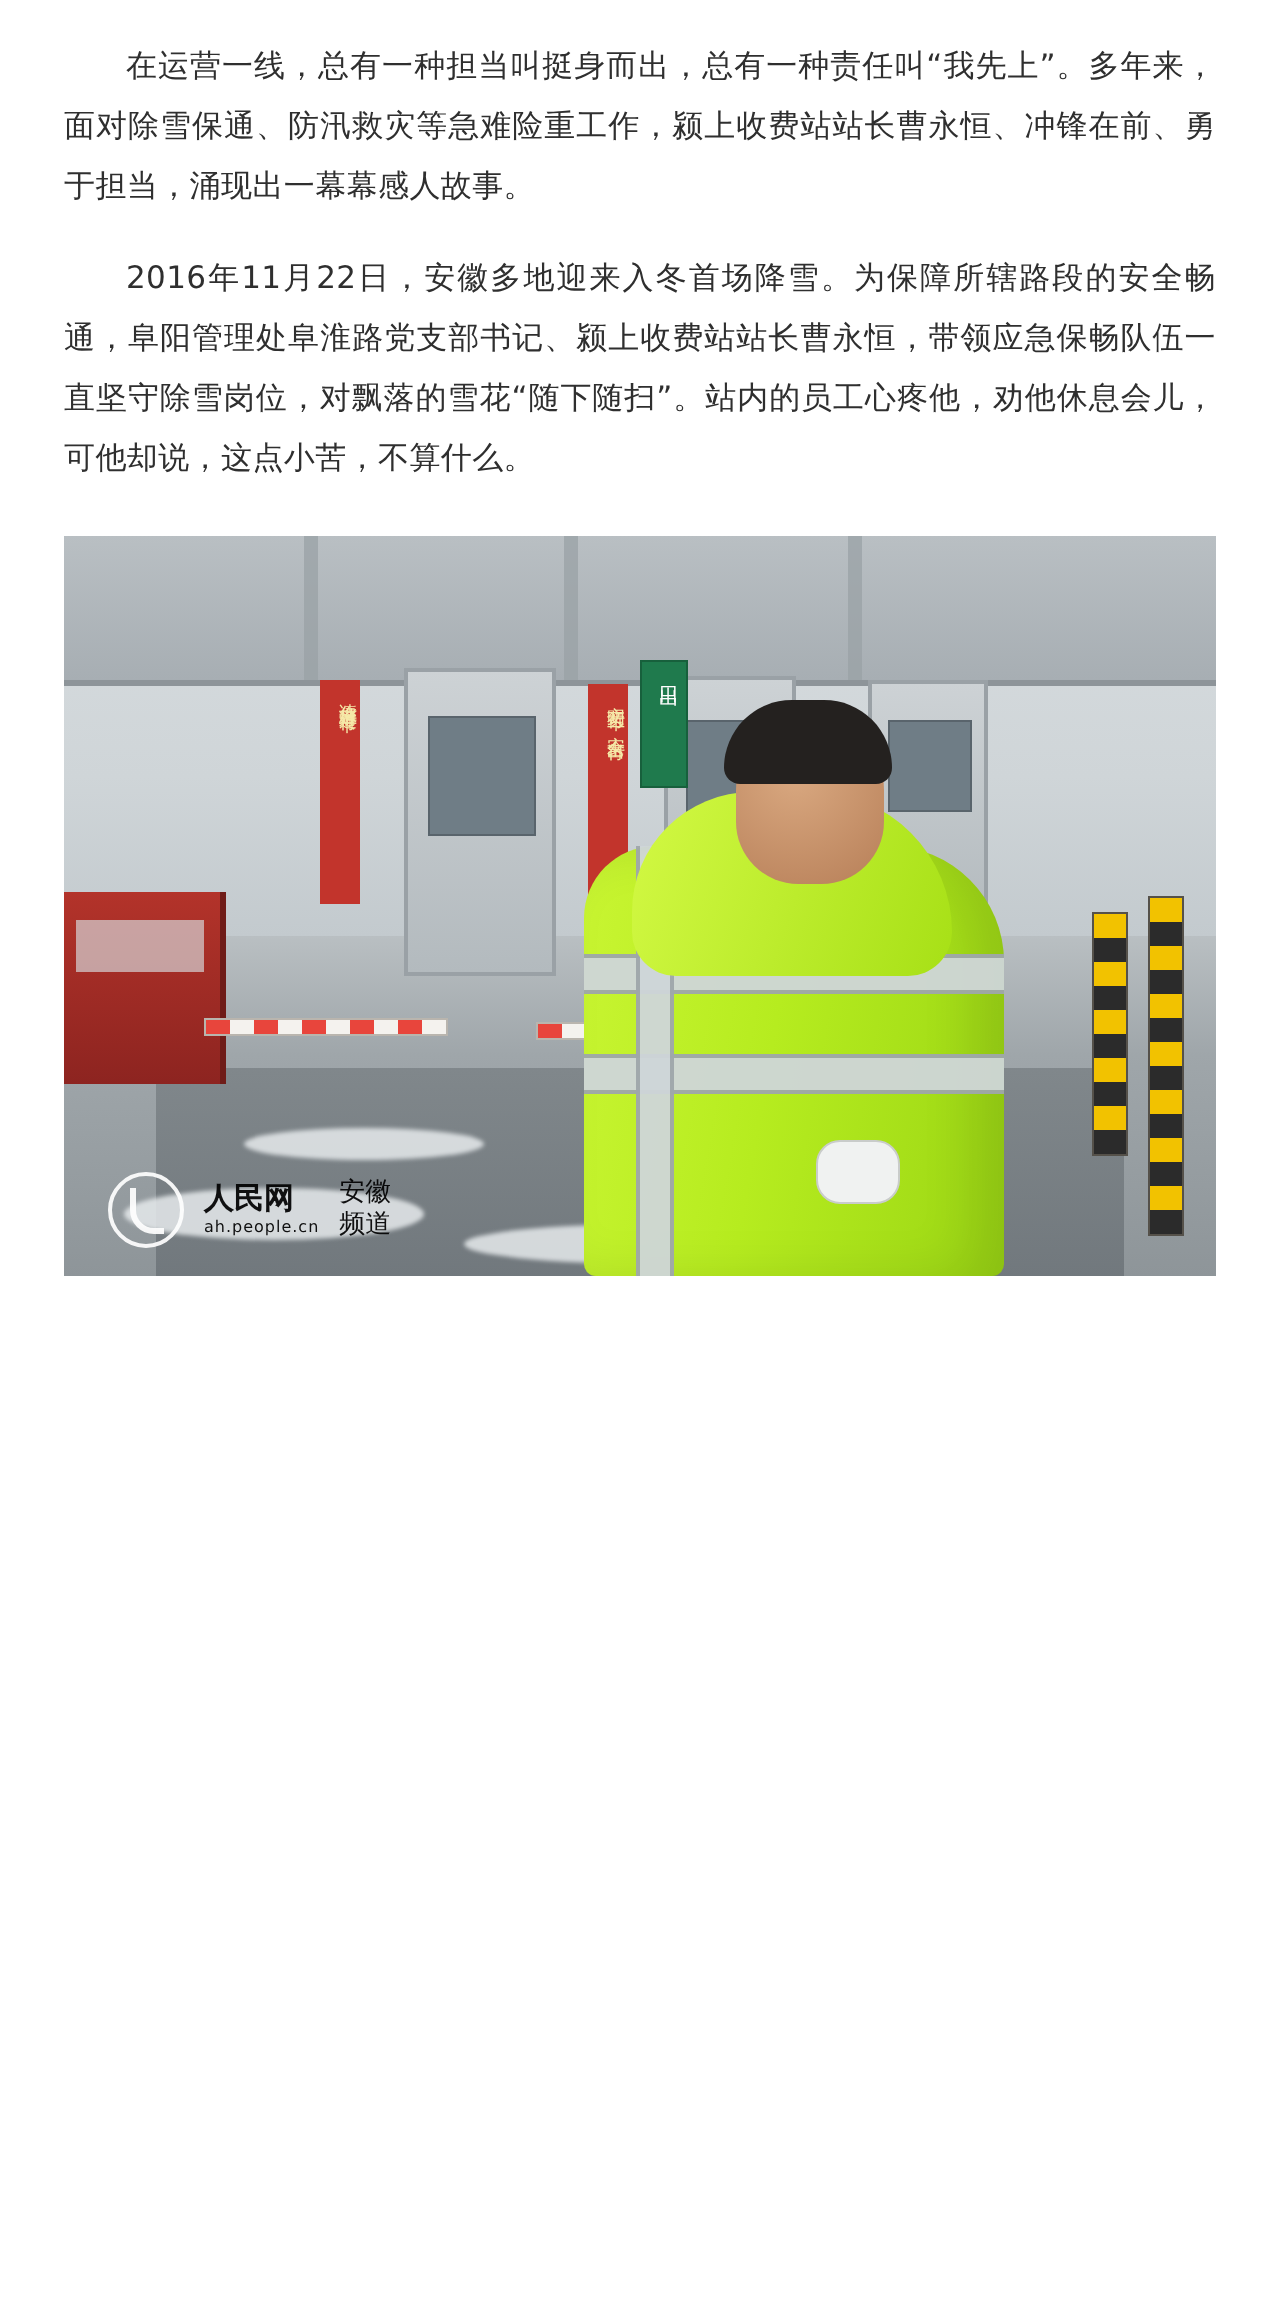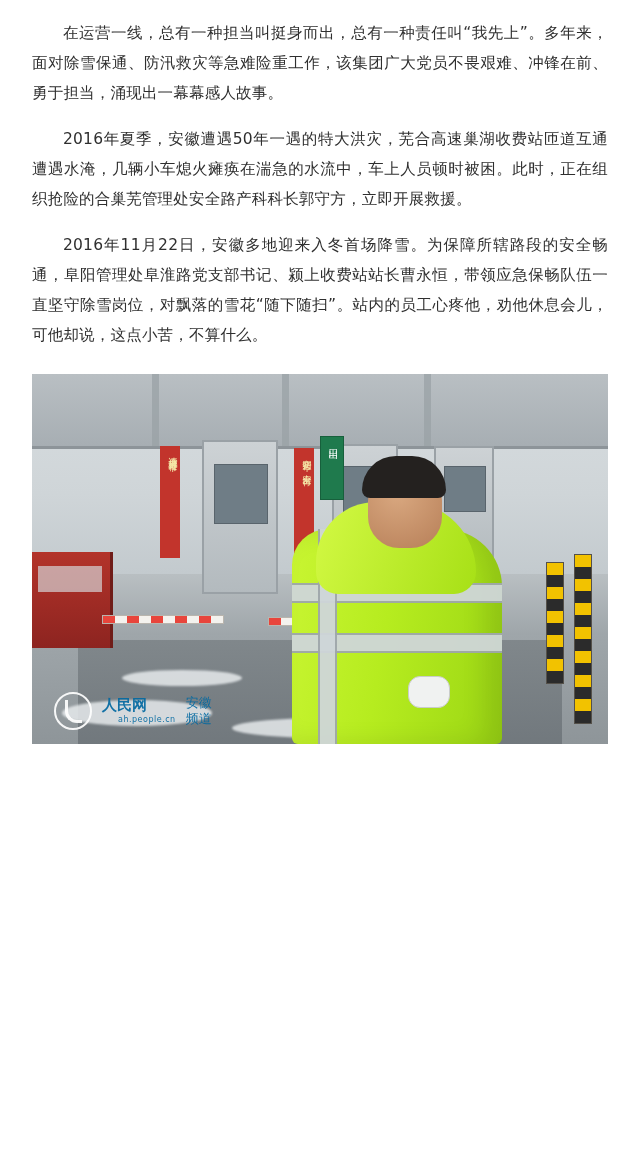--- a/index.html
+++ b/index.html
@@ -190,54 +190,53 @@
     transform-origin: bottom center;
     border-radius: 3px;
   }
   .watermark {
     position: absolute;
     left: 22px;
     bottom: 14px;
     display: flex;
     align-items: center;
     gap: 10px;
-    color: #0369a1;
+    color: #000000;
     opacity: .92;
   }
   .wm-circle {
     width: 34px; height: 34px;
     border-radius: 50%;
     border: 2px solid #ffffff;
     position: relative;
   }
   .wm-circle:after {
     content: "";
     position: absolute;
     left: 9px; top: 6px;
     width: 14px; height: 20px;
     border-left: 3px solid #ffffff;
     border-bottom: 3px solid #ffffff;
     border-radius: 0 0 0 12px;
   }
   .wm-text-main { font-size: 15px; font-weight: bold; line-height: 17px; }
-  .wm-text-sub { font-size: 8px; line-height: 11px; letter-spacing: .5px; margin-left: 16px; }
+  .wm-text-sub { font-size: 8px; line-height: 11px; letter-spacing: .5px; }
   .wm-right {
     font-size: 13px;
     line-height: 16px;
     font-weight: normal;
   }
 </style>
 </head>
 <body>
 
 <div class="page">
 
   <div class="article">
-    <p>在运营一线，总有一种担当叫挺身而出，总有一种责任叫“我先上”。多年来，面对除雪保通、防汛救灾等急难险重工作，该集团广大党员不畏艰难、冲锋在前、勇于担当，涌现出一幕幕感人故事。</p>
-    <p>2016年夏季，安徽遭遇50年一遇的特大洪灾，芜合高速巢湖收费站匝道互通遭遇水淹，几辆小车熄火瘫痪在湍急的水流中，车上人员顿时被困。此时，正在组织抢险的合巢芜管理处安全路产科科长郭守方，立即开展救援。</p>
+    <p>在运营一线，总有一种担当叫挺身而出，总有一种责任叫“我先上”。多年来，面对除雪保通、防汛救灾等急难险重工作，颍上收费站站长曹永恒、冲锋在前、勇于担当，涌现出一幕幕感人故事。</p>
     <p>2016年11月22日，安徽多地迎来入冬首场降雪。为保障所辖路段的安全畅通，阜阳管理处阜淮路党支部书记、颍上收费站站长曹永恒，带领应急保畅队伍一直坚守除雪岗位，对飘落的雪花“随下随扫”。站内的员工心疼他，劝他休息会儿，可他却说，这点小苦，不算什么。</p>
   </div>
 
   <div class="figure">
     <div class="photo">
 
       <div class="sky"></div>
       <div class="canopy"></div>
       <div class="canopy-rib" style="left:120px"></div>
       <div class="canopy-rib" style="left:250px"></div>

